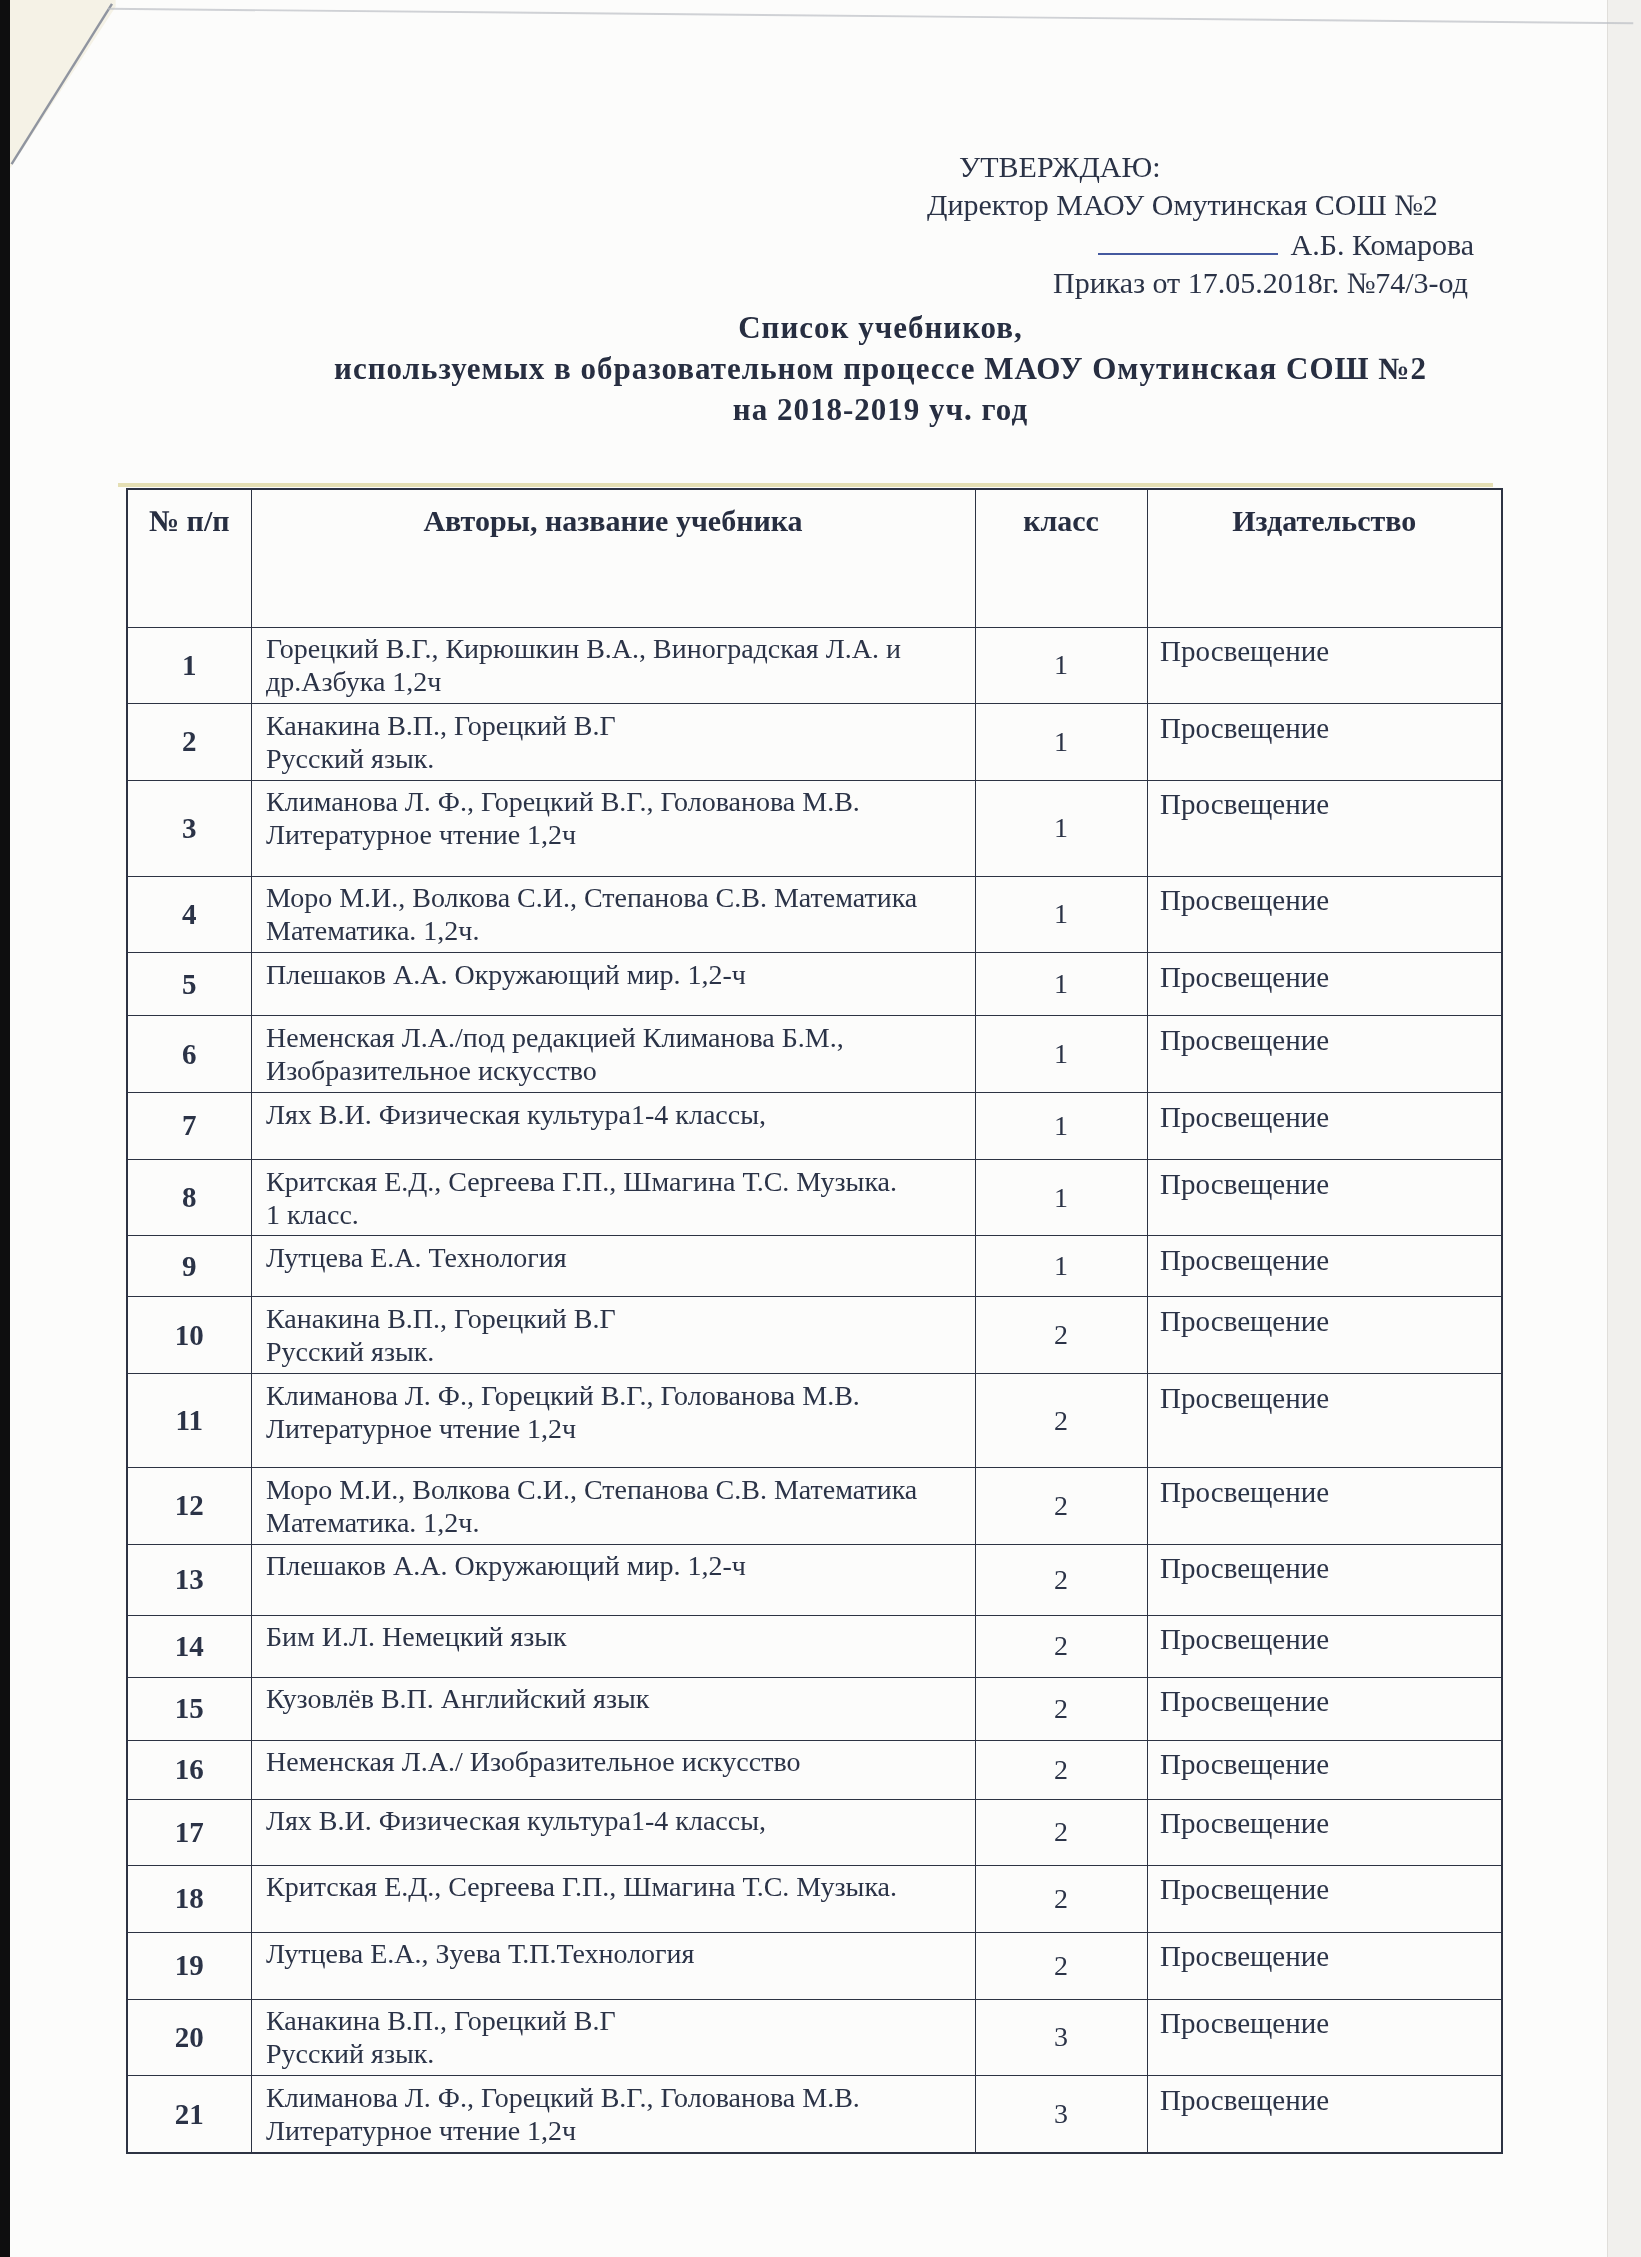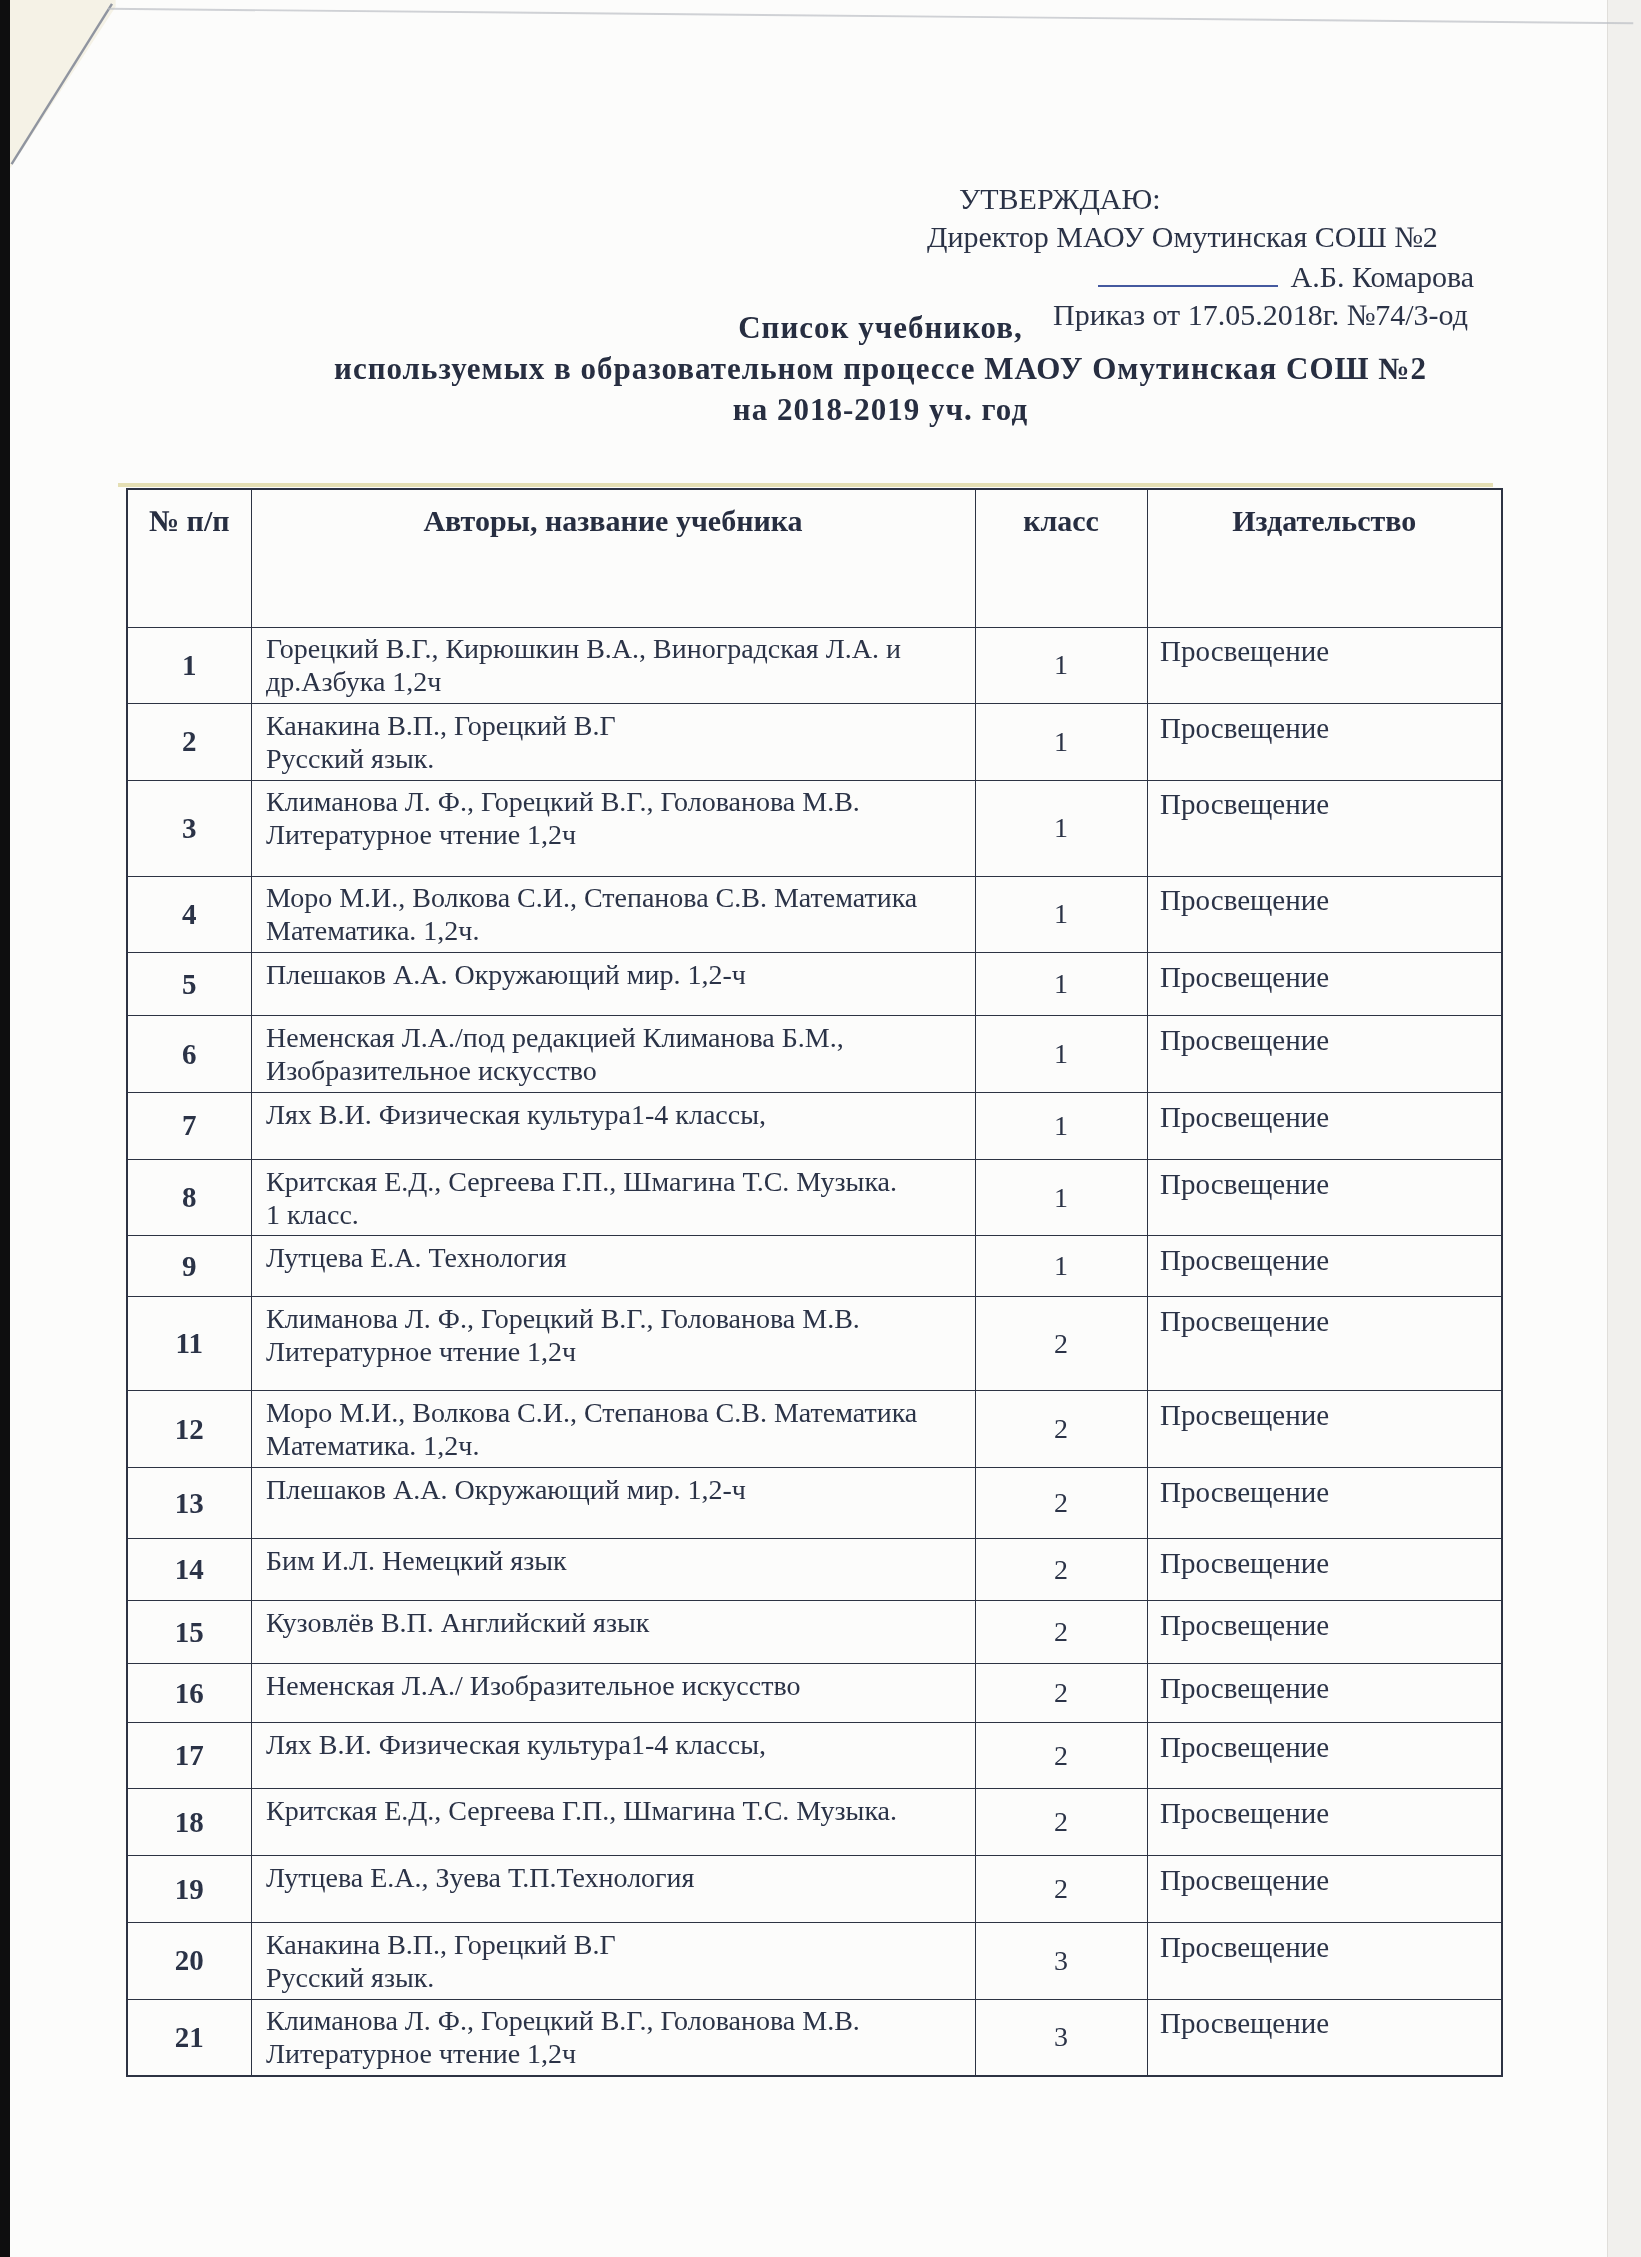--- a/index.html
+++ b/index.html
@@ -19,21 +19,21 @@
     clip-path:polygon(0 0,100% 0,100% 4%,0 100%);
   }
   .right-band{
     position:absolute;right:0;top:0;width:33px;height:2257px;
     background:#f1f0ed;border-left:1px solid #e0deda;
   }
   .artifact-svg{position:absolute;left:0;top:0;pointer-events:none;}
   .table-tint{position:absolute;left:118px;top:483px;width:1375px;height:3.9px;background:#d8d08d;opacity:.65;}
   
   .letterhead{
-    position:absolute;left:927px;top:180px;width:618px;
+    position:absolute;left:927px;top:148px;width:618px;
     font-size:30px;line-height:38px;white-space:nowrap;
   }
   .lh-approve{margin-left:32px;}
   .lh-sign{margin-left:171px;}
   .sig-line{
     display:inline-block;width:180px;height:29px;
     border-bottom:2.9px solid #44599f;margin-right:12.6px;vertical-align:baseline;
   }
   
   .doc-title{
@@ -177,20 +177,29 @@
           <td class="c-pub">Просвещение</td>
         </tr>
         <tr style="height: 61px;">
           <td class="c-num">9</td>
           <td class="c-auth">
             <div class="tl">Лутцева Е.А. Технология</div>
           </td>
           <td class="c-grade">1</td>
           <td class="c-pub">Просвещение</td>
         </tr>
+        <tr style="height: 76px;">
+          <td class="c-num">10</td>
+          <td class="c-auth">
+            <div class="tl">Канакина В.П., Горецкий В.Г</div>
+            <div class="tl">Русский язык.</div>
+          </td>
+          <td class="c-grade">2</td>
+          <td class="c-pub">Просвещение</td>
+        </tr>
         <tr style="height: 94px; padding-left: 33px;">
           <td class="c-num">11</td>
           <td class="c-auth">
             <div class="tl">Климанова Л. Ф., Горецкий В.Г., Голованова М.В.</div>
             <div class="tl">Литературное чтение 1,2ч</div>
           </td>
           <td class="c-grade">2</td>
           <td class="c-pub">Просвещение</td>
         </tr>
         <tr style="height: 67px;">

